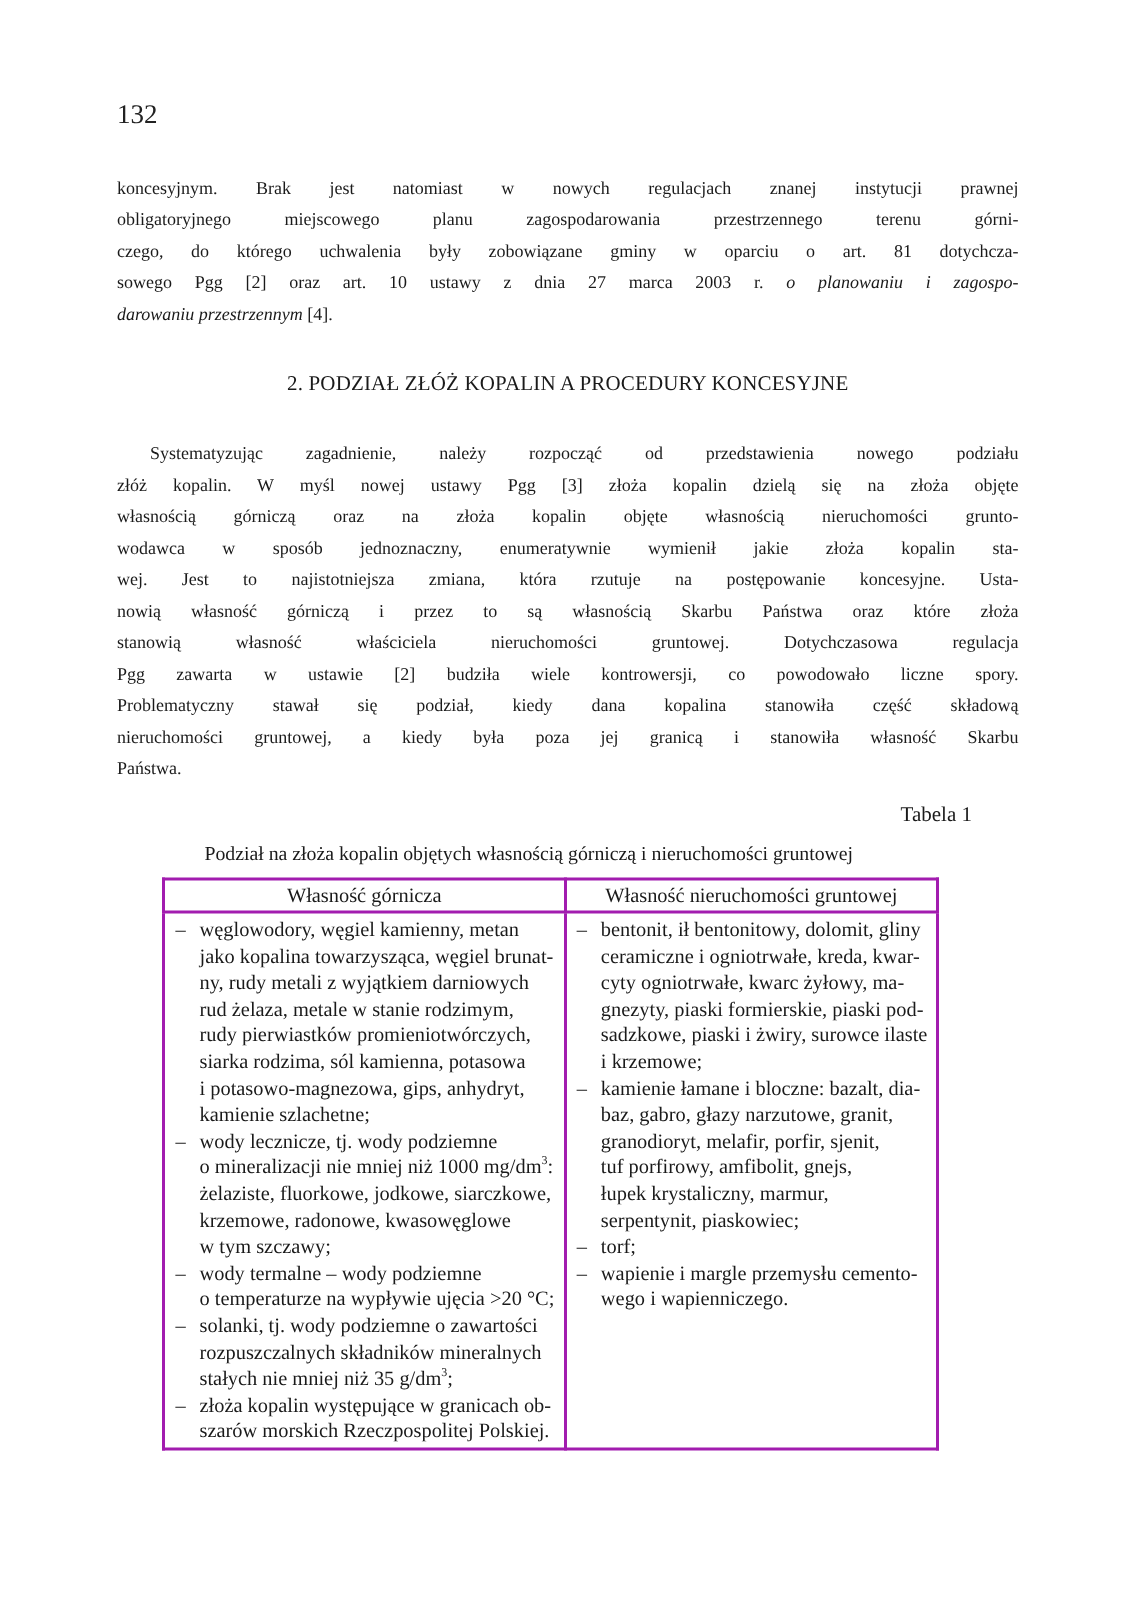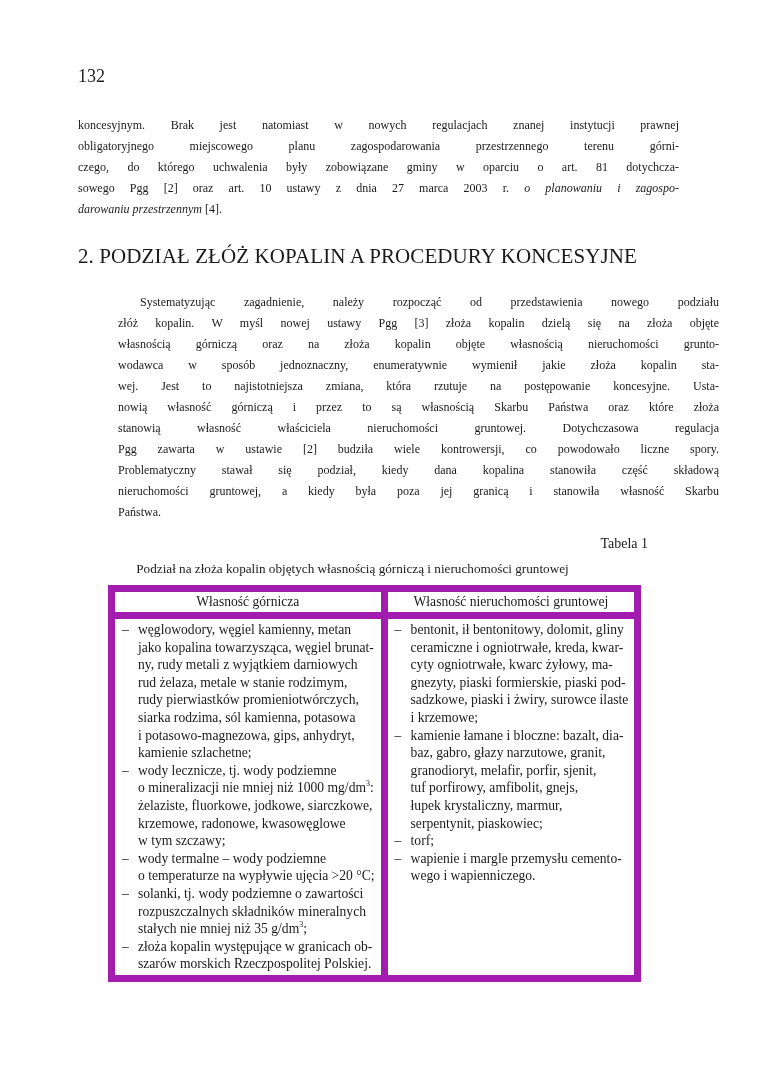--- a/index.html
+++ b/index.html
@@ -12,37 +12,37 @@
     }
     .body-text {
       position: absolute; left: 78px; width: 601px;
       font-size: 12px; line-height: 21px; text-align: justify;
     }
     .line { display: block; text-align: justify; text-align-last: justify; white-space: nowrap; height: 21px; }
     .line.last { text-align-last: left; }
     .p1 { top: 115px; }
     .heading {
       position: absolute; left: 78px; width: 601px; top: 246px;
-      font-size: 21px; line-height: 21px; letter-spacing: 0.1px;
+      text-align: center; font-size: 14px; line-height: 21px; letter-spacing: 0.1px;
     }
-    .p2 { top: 292px; margin-left: 40px; }
+    .p2 { top: 292px; }
     .line.indent { text-indent: 22px; }
     .table-label {
       position: absolute; right: 112px; top: 536px; font-size: 14px;
     }
     .table-caption {
       position: absolute; left: 108px; width: 489px; top: 560px;
       text-align: center; font-size: 13.2px; line-height: 18px;
     }
     table.data-table {
       position: absolute; left: 108px; top: 585px; width: 489px;
       border-collapse: collapse; font-size: 13.6px; line-height: 17.6px;
     }
     table.data-table th, table.data-table td {
-      border: 7px solid #a21caf; vertical-align: top;
+      border: 2px solid #a21caf; vertical-align: top;
     }
     table.data-table th {
       font-weight: normal; text-align: center; height: 20px; padding: 0; line-height: 20px;
     }
     table.data-table th.col1 { width: 283px; }
     table.data-table td { padding: 2px 6px 2px 6px; }
     ul.dash { list-style: none; margin: 0; padding: 0; }
     ul.dash li { position: relative; padding-left: 17px; }
     ul.dash li .dash-mark { position: absolute; left: 1px; top: 0; }
     ul.dash li .ln { display: block; white-space: nowrap; }

